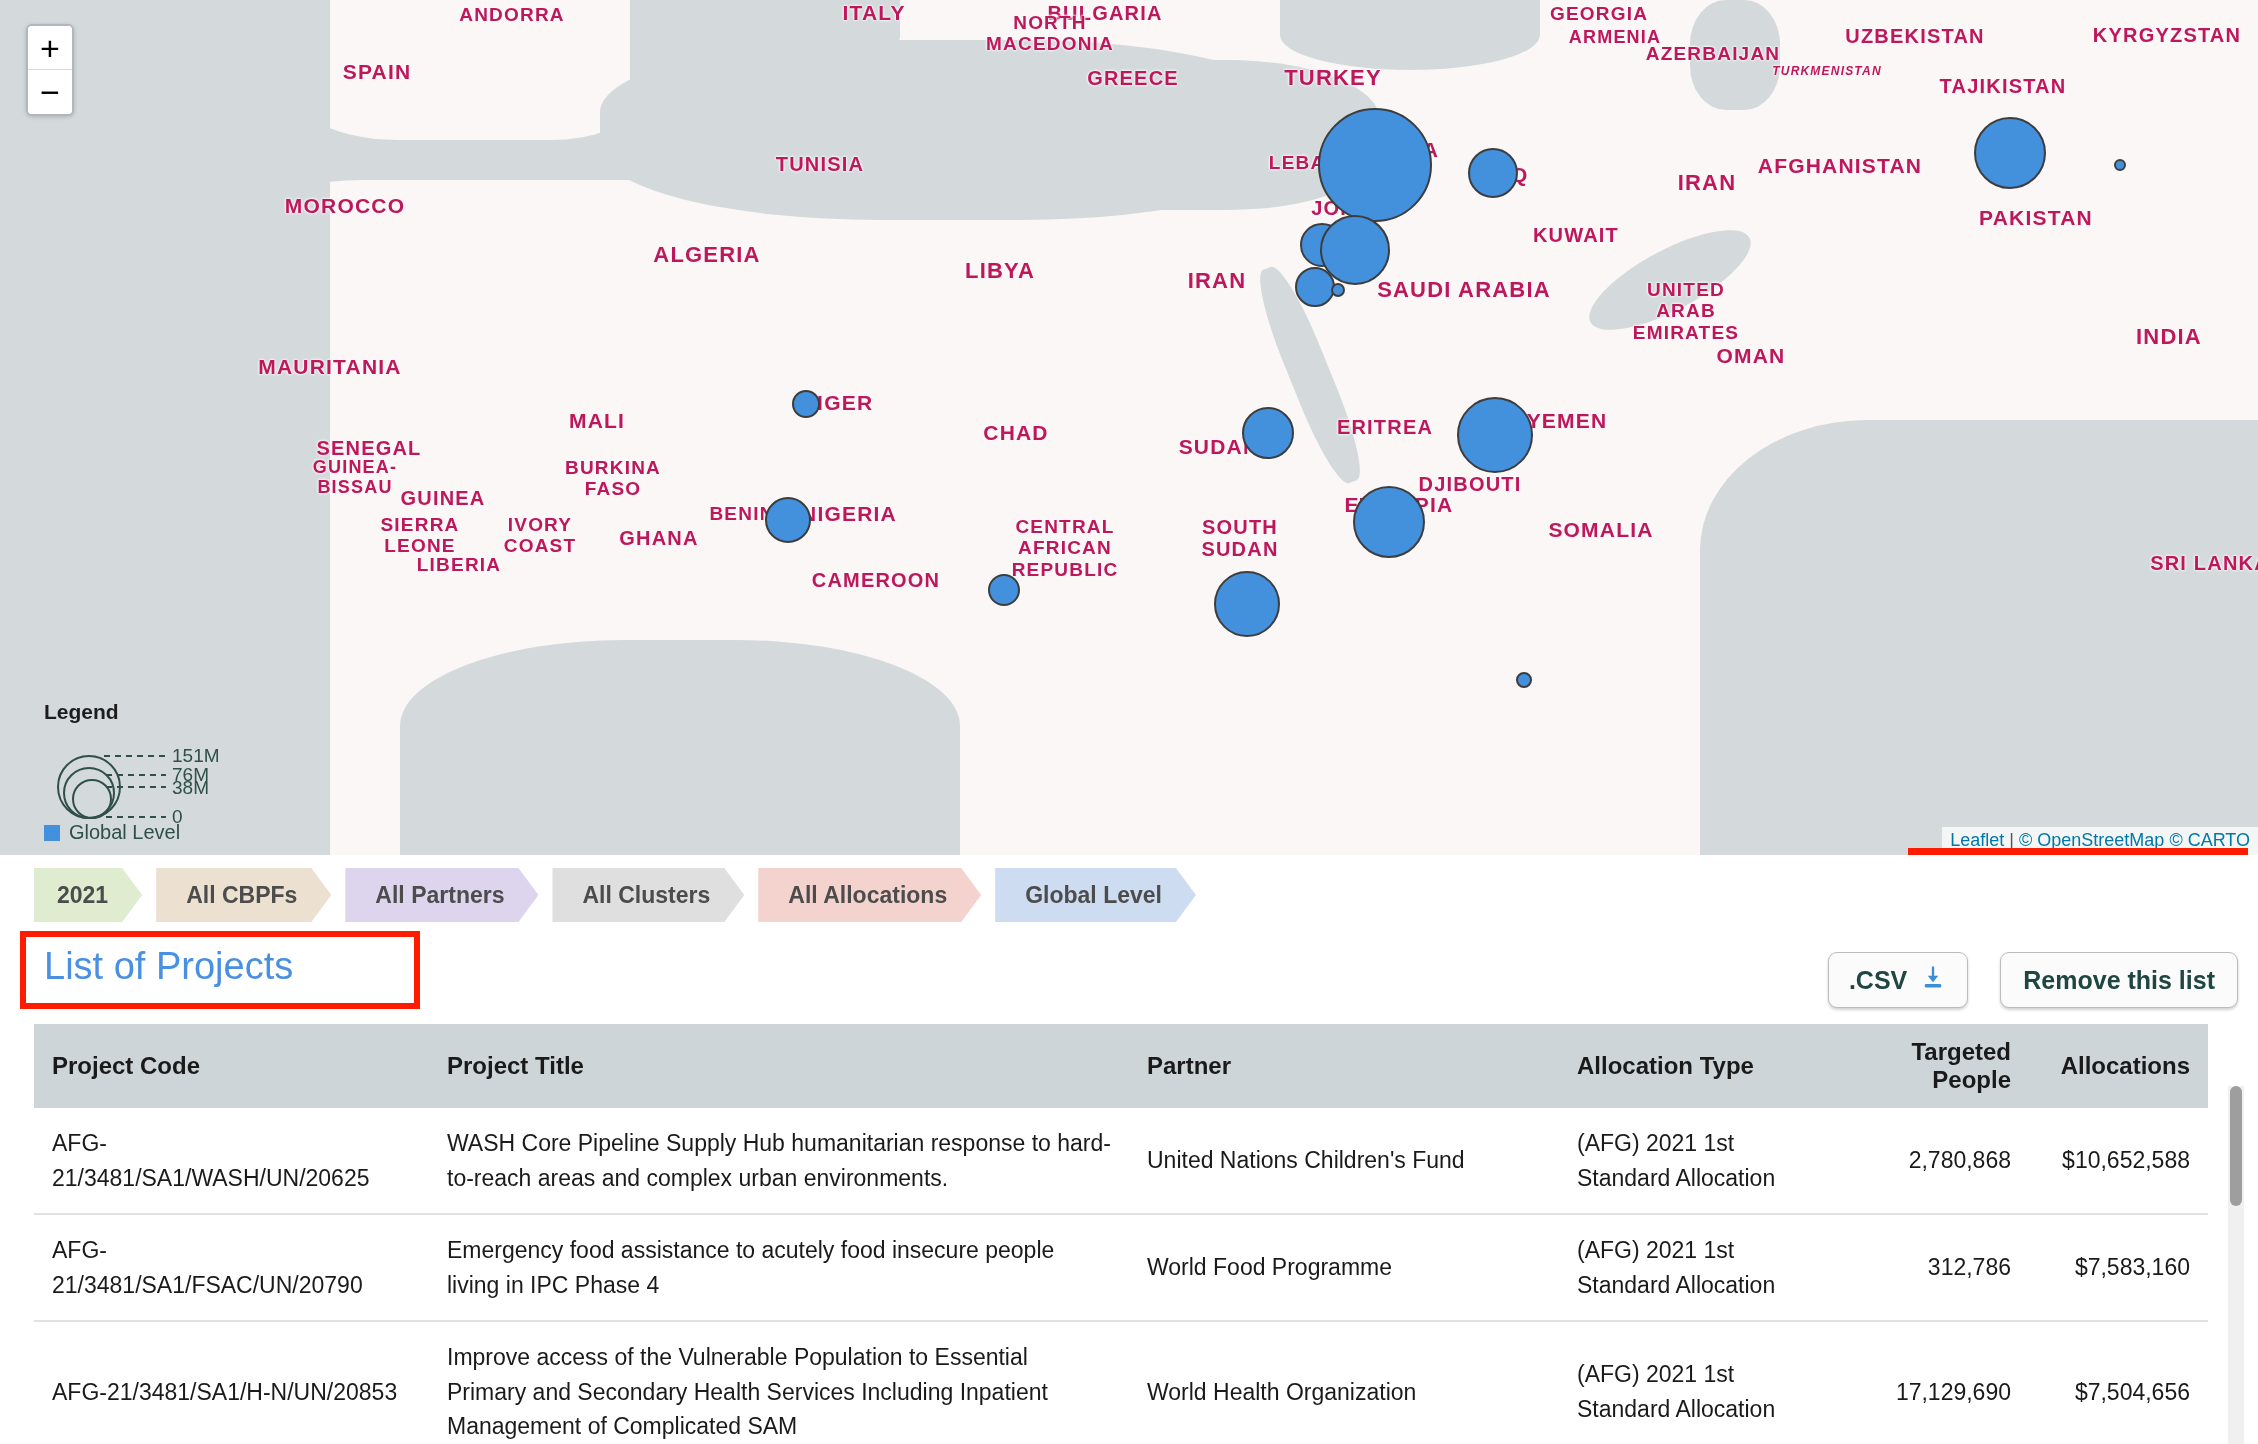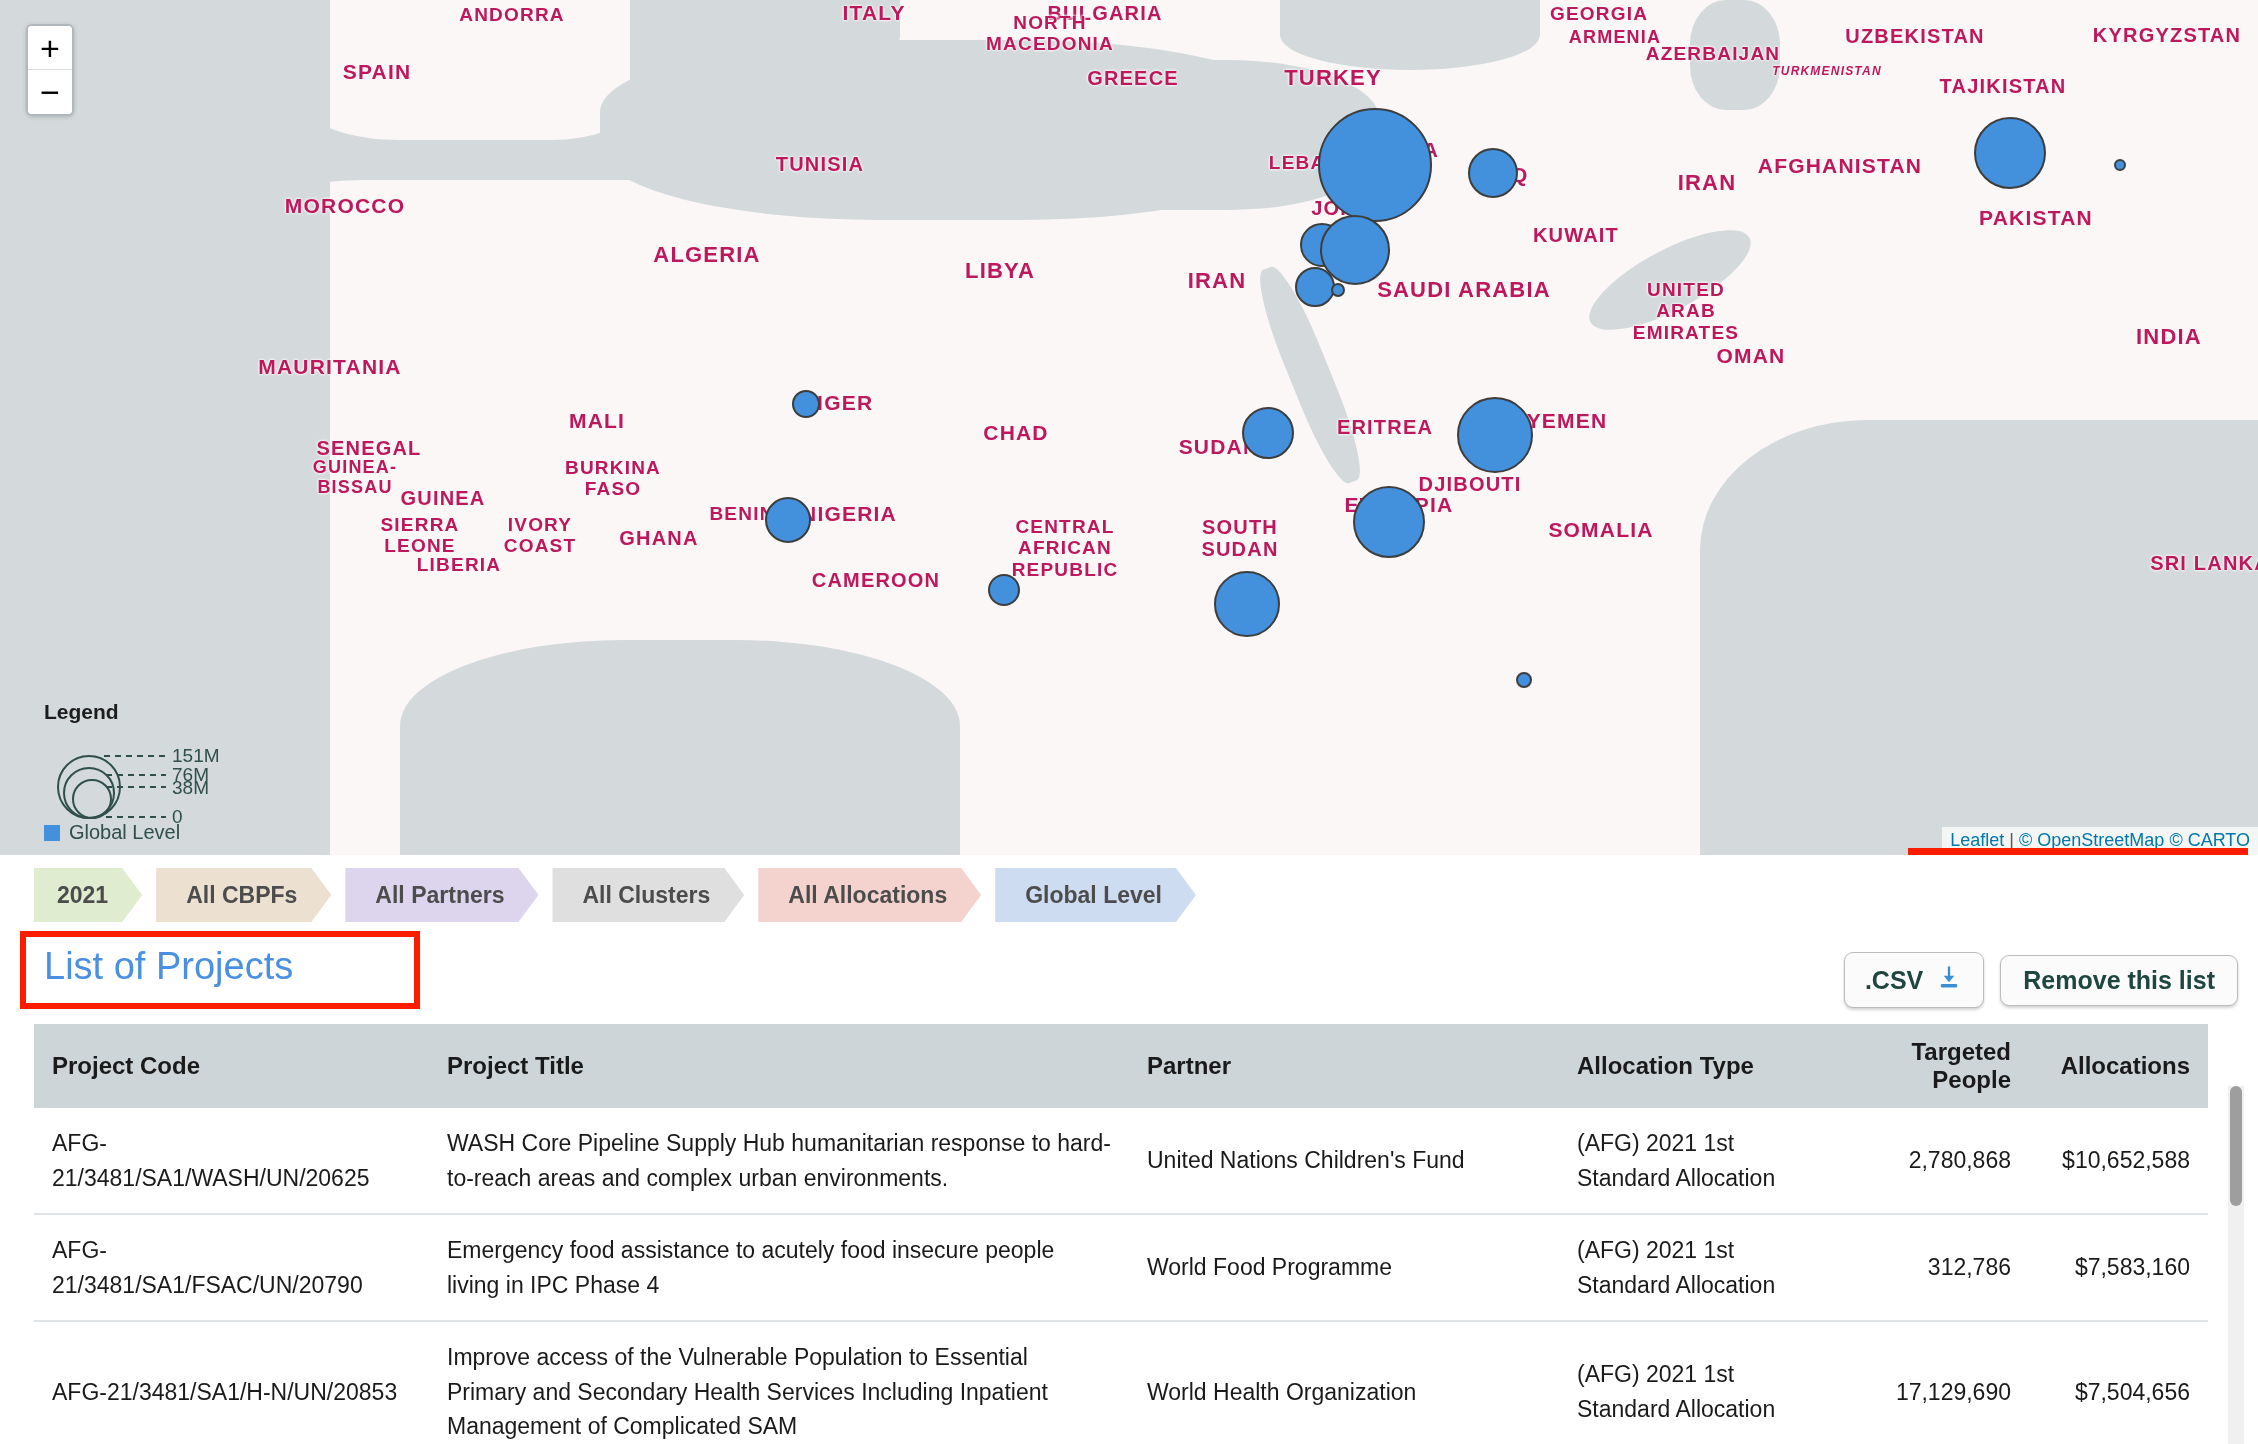--- a/index.html
+++ b/index.html
@@ -151,21 +151,21 @@
   #list-header {
     position: absolute; left: 0; top: 935px; width: 2258px; height: 90px;
   }
   #list-title {
     position: absolute; left: 44px; top: 10px;
     font-size: 38px; color: #4a90e2; font-weight: 400;
     cursor: pointer;
   }
   #list-actions {
     position: absolute; right: 20px; top: 17px;
-    display: flex; gap: 16px; align-items: center;
+    display: flex; gap: 32px; 
   }
   #csv-btn { font-size: 25px; padding: 10px 20px; display: flex; align-items: center; gap: 12px; }
   #remove-btn { font-size: 25px; padding: 10px 22px; }
 
   
   #table-wrap {
     position: absolute; left: 34px; top: 1024px;
     width: 2190px; height: 420px;
     overflow: hidden;
   }

